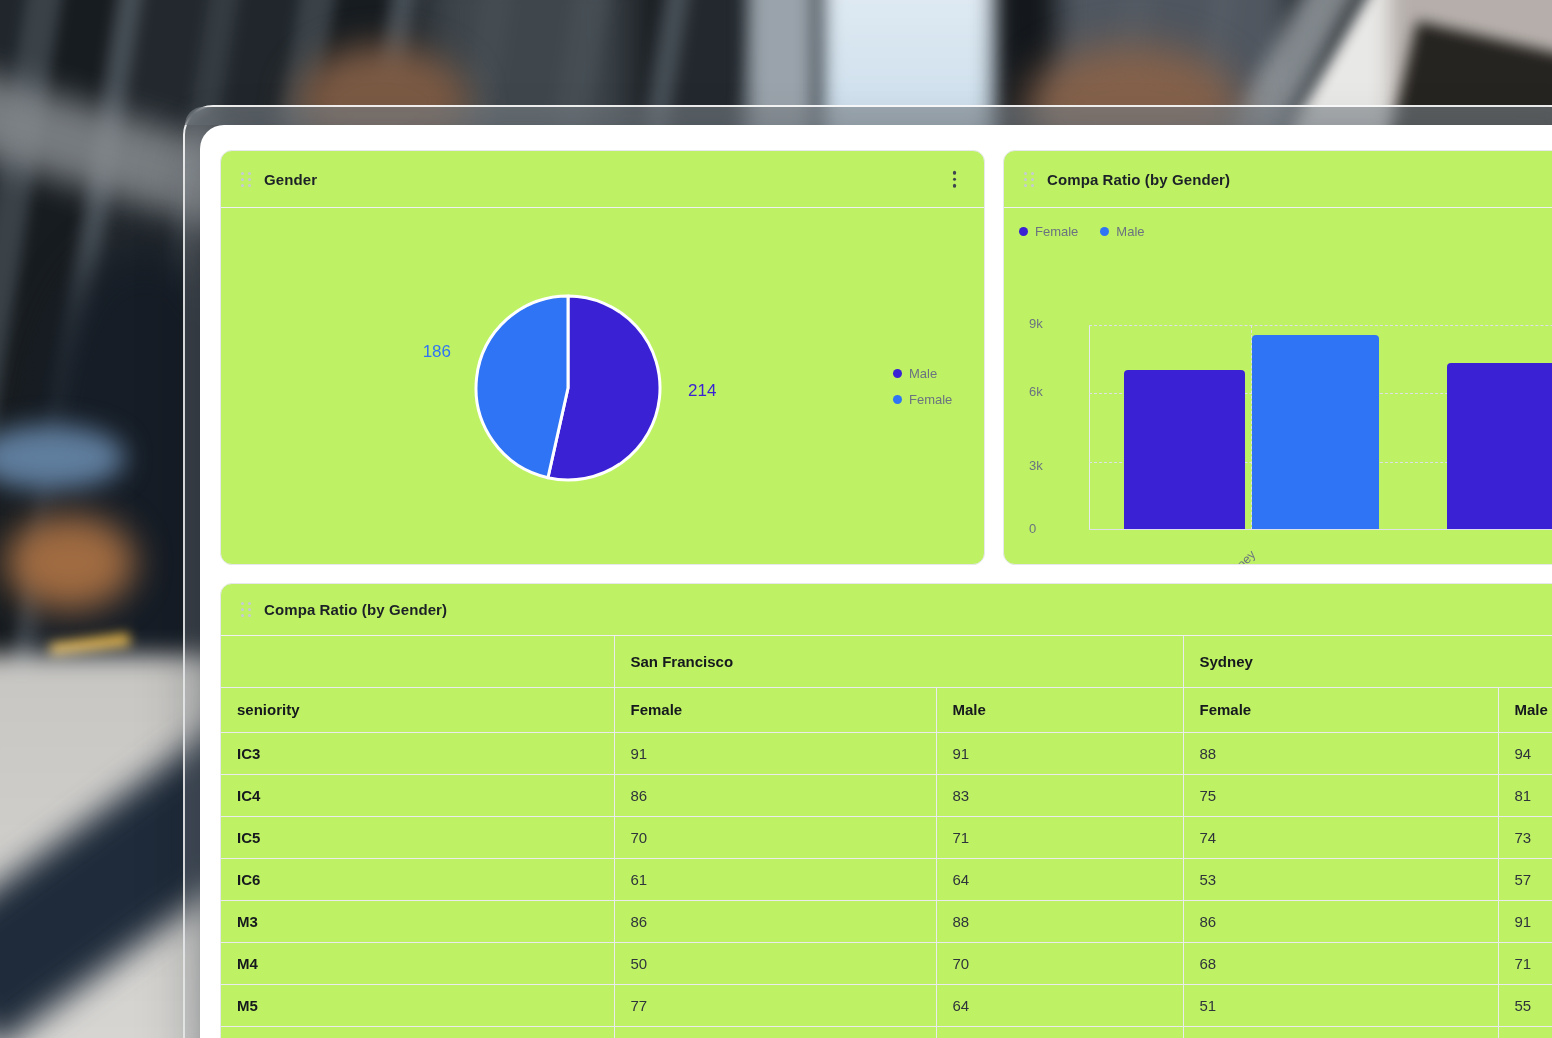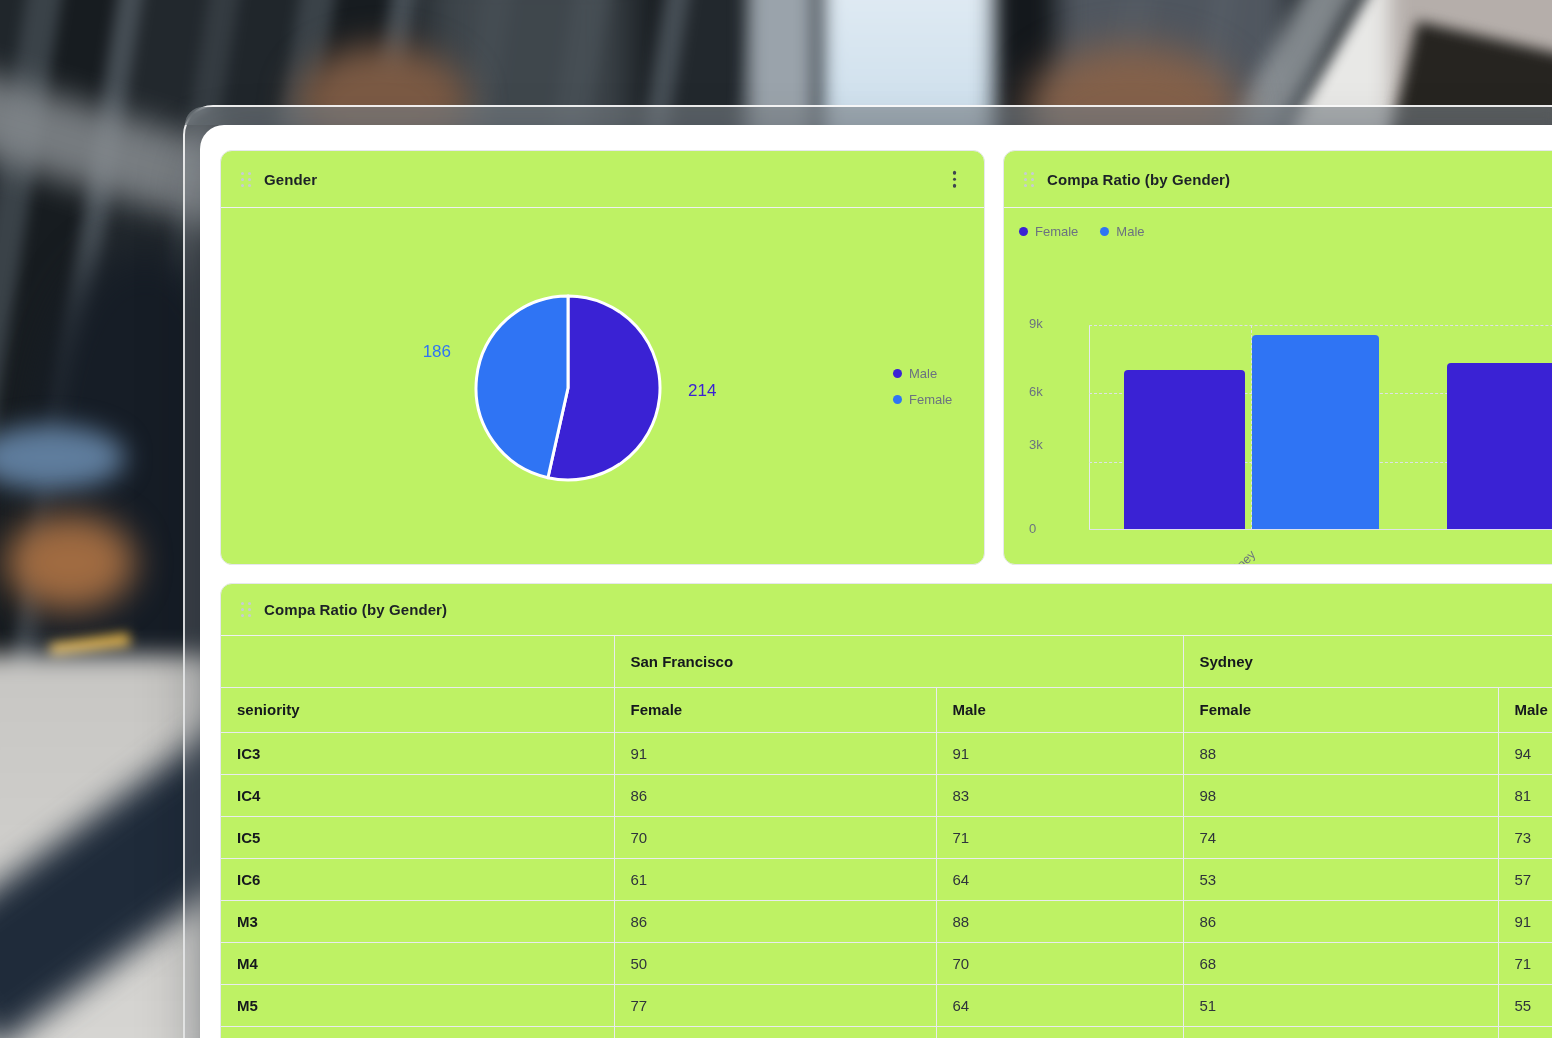--- a/index.html
+++ b/index.html
@@ -208,21 +208,21 @@
         <div class="zero-line"></div>
         <div class="vgrid" style="left:162px"></div>
 
         <span class="xlabel" style="left:130px;top:252px">Sydney</span>
         <span class="xlabel" style="left:436px;top:268px">San Francisco</span>
       <div class="gridline" style="top: 0px;"></div>
           <div class="gridline" style="top: 68px;"></div>
           <div class="gridline" style="top: 137px;"></div>
           <span class="ytick" style="top: -9px;">9k</span>
           <span class="ytick" style="top: 59.3px;">6k</span>
-          <span class="ytick" style="top: 112px;">3k</span>
+          <span class="ytick" style="top: 133px;">3k</span>
           <span class="ytick" style="top: 195.9px;">0</span>
           <div class="bar" style="left: 35px; width: 121px; height: 159px; background: rgb(58, 34, 212);"></div>
           <div class="bar" style="left: 163px; width: 127px; height: 194px; background: rgb(47, 116, 244);"></div>
           <div class="bar" style="left: 358px; width: 125px; height: 166px; background: rgb(58, 34, 212);"></div>
         </div>
     </div>
   </section>
 
   <section class="card card-table">
     <div class="card-header" style="height:52px">
@@ -264,21 +264,21 @@
             <th>IC3</th>
             <td class="vline">91</td>
             <td class="vline">91</td>
             <td class="vline">88</td>
             <td class="vline">94</td>
           </tr>
           <tr>
             <th>IC4</th>
             <td class="vline">86</td>
             <td class="vline">83</td>
-            <td class="vline">98</td>
+            <td class="vline">75</td>
             <td class="vline">81</td>
           </tr>
           <tr>
             <th>IC5</th>
             <td class="vline">70</td>
             <td class="vline">71</td>
             <td class="vline">74</td>
             <td class="vline">73</td>
           </tr>
           <tr>

